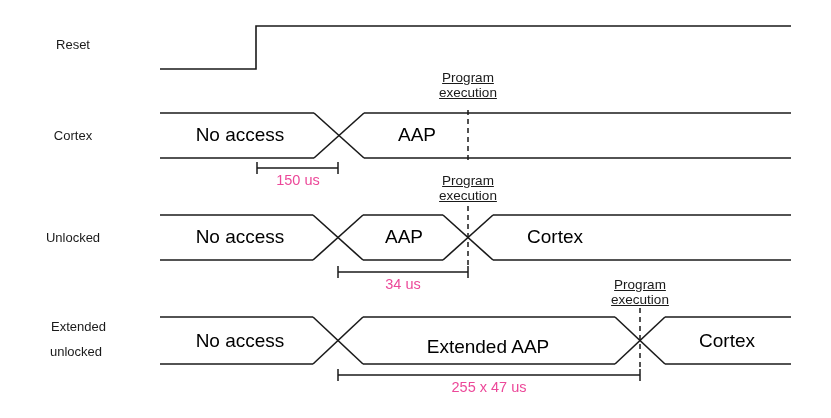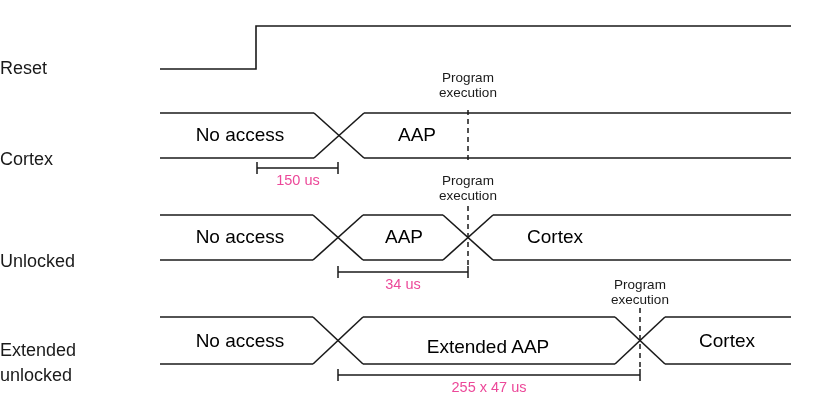--- a/index.html
+++ b/index.html
@@ -22,43 +22,43 @@
     left: 0;
     top: 0;
     width: 831px;
     height: 418px;
   }
   .wf { fill: none; stroke: #1a1a1a; stroke-width: 1.6; }
   .dash { fill: none; stroke: #1a1a1a; stroke-width: 1.5; stroke-dasharray: 5 4; }
   .dim  { fill: none; stroke: #1a1a1a; stroke-width: 1.5; }
   .row-label {
     position: absolute;
-    text-align: left;
-    font-size: 18px;
+    text-align: center;
+    font-size: 13px;
     line-height: 21px;
     letter-spacing: 0px;
     white-space: nowrap;
     color: #1a1a1a;
-    margin-top: 24px;
   }
   .state-label {
     position: absolute;
     text-align: center;
     font-size: 19px;
     line-height: 20px;
     white-space: nowrap;
     color: #000000;
   }
   .annot {
     position: absolute;
     text-align: center;
     font-size: 13.5px;
     line-height: 14.5px;
     white-space: nowrap;
     color: #1a1a1a;
+    text-decoration: underline;
   }
   .dim-label {
     position: absolute;
     text-align: center;
     font-size: 14.5px;
     line-height: 16px;
     white-space: nowrap;
     color: #ec4899;
   }
 </style>

